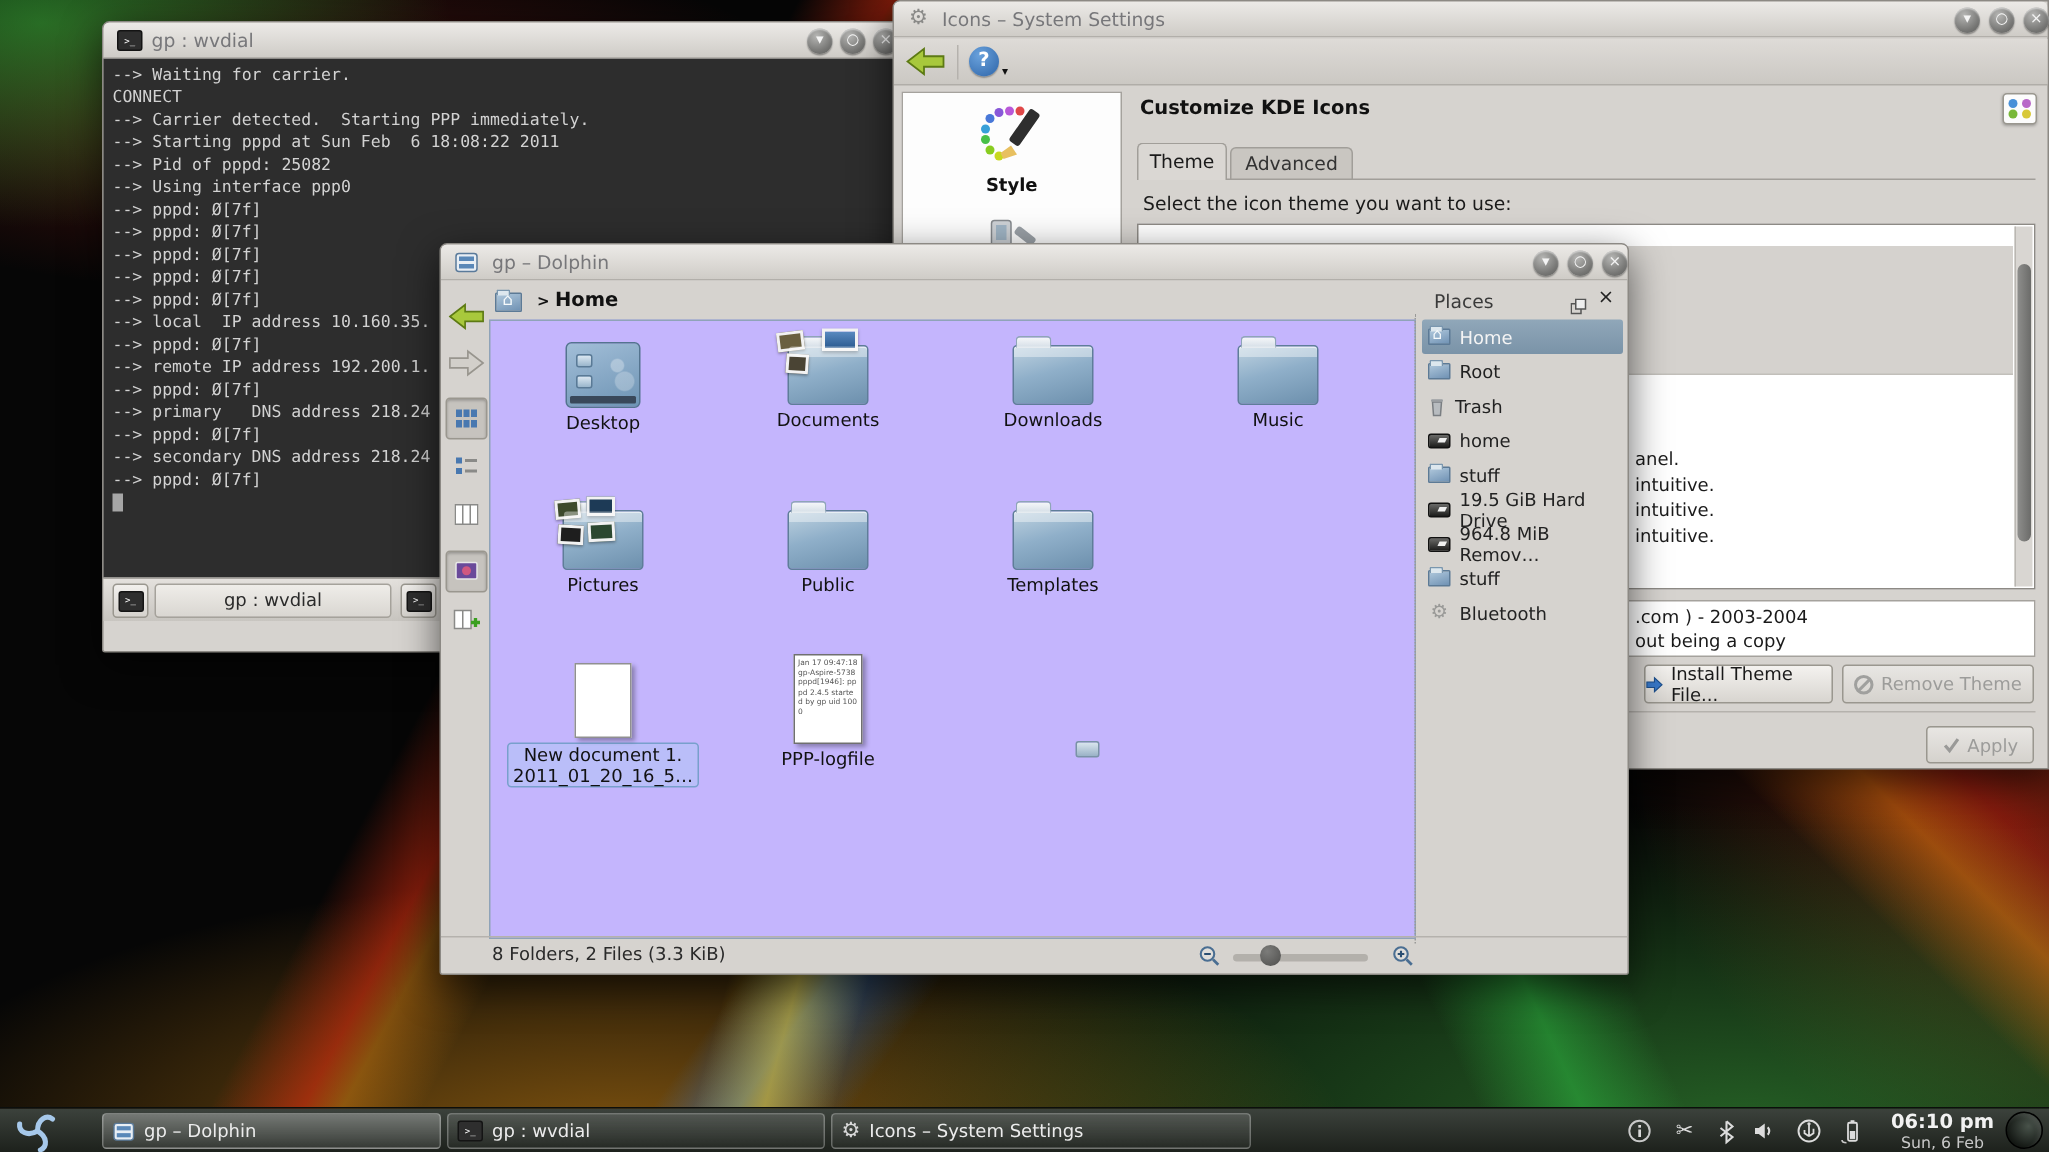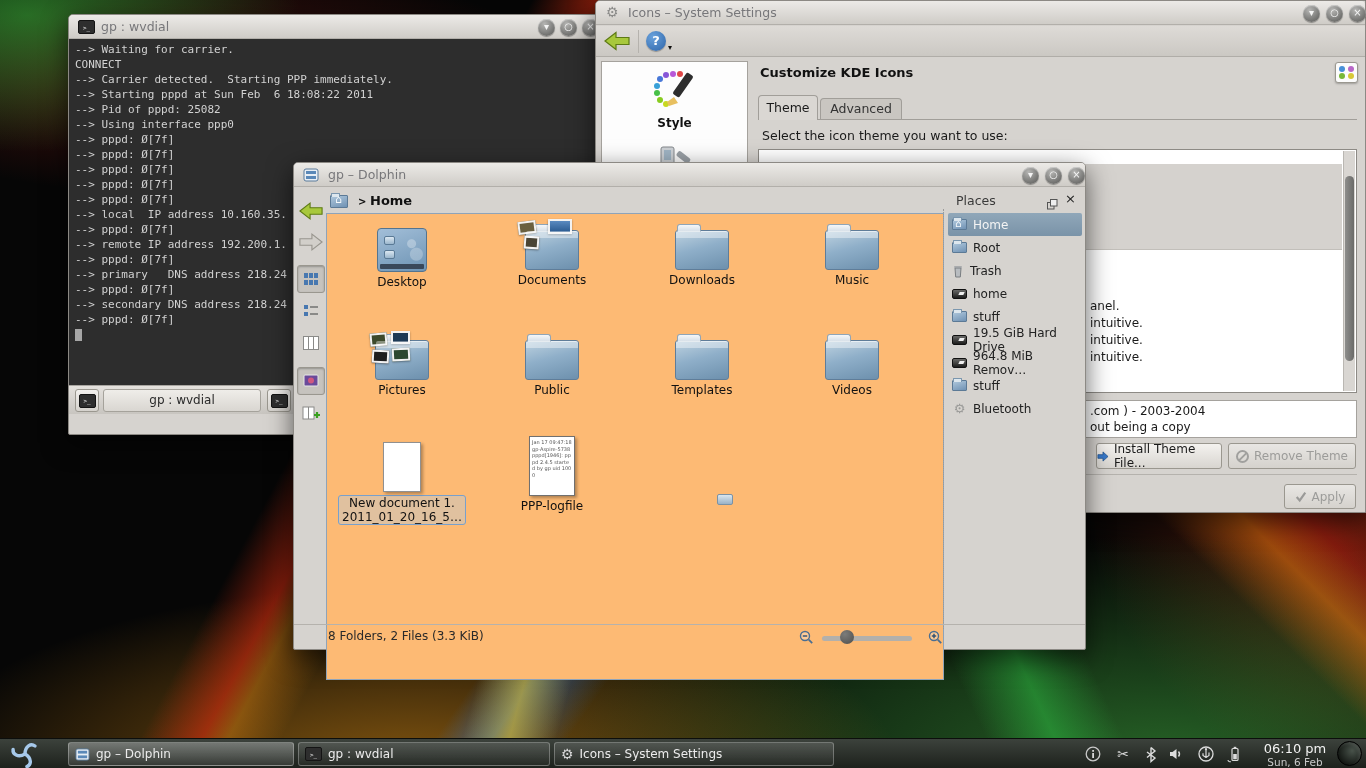--- a/index.html
+++ b/index.html
@@ -89,21 +89,21 @@
   .no-icon::after { content:""; position:absolute; left:-1px; top:4px; width:11px; height:2px; background:#a0a09e; transform:rotate(-45deg); }
 
   
   .dolphin { left:293px; top:162px; width:793px; height:488px; z-index:30; }
   .crumb-home { position:absolute; left:36px; top:30px; width:24px; height:20px; }
   .crumb-sep { position:absolute; left:64px; top:33px; font-size:10px; font-weight:bold; color:#111; }
   .crumb-label { position:absolute; left:76px; top:30px; font-size:13px; font-weight:bold; color:#111; }
   .toolcol { position:absolute; left:2px; top:34px; width:30px; }
   .tbtn { position:absolute; left:1px; width:28px; height:28px; display:flex; align-items:center; justify-content:center; border-radius:3px; }
   .tbtn.pressed { background:#c6c3be; border:1px solid #9a978f; box-shadow:inset 0 1px 2px rgba(0,0,0,.25); }
-  .dview { position:absolute; left:32px; top:50px; width:618px; height:467px; background:#fdba74; border:1px solid #8fa3b8; }
+  .dview { position:absolute; left:32px; top:50px; width:618px; height:413px; background:#c4b5fd; border:1px solid #8fa3b8; }
   .cell { position:absolute; width:130px; text-align:center; }
   .cell .label { font-size:12px; color:#111; margin-top:3px; line-height:14px; }
   .folder { position:relative; width:54px; height:40px; margin:10px auto 0; border-radius:3px;
             background:linear-gradient(165deg,#bed2e0 0%, #8fafc9 45%, #6d90ad 100%);
             border:1px solid #5f7d99; box-shadow:inset 0 1px 0 rgba(255,255,255,.55); }
   .folder::before { content:""; position:absolute; top:-7px; left:1px; width:22px; height:7px;
             background:linear-gradient(#f5f7f9,#d3dde6); border:1px solid #8fa5b8; border-bottom:none; border-radius:3px 3px 0 0; }
   .folder::after { content:""; position:absolute; top:0; left:0; right:0; height:7px;
             background:rgba(255,255,255,.4); border-radius:2px 2px 0 0; }
   .deskicon { position:relative; width:50px; height:44px; margin:8px auto 0; border-radius:4px;
@@ -152,21 +152,21 @@
              background:linear-gradient(#3c423c,#1d211c); border-top:1px solid #0c0e0c; }
   .task { position:absolute; top:3px; height:24px; border:1px solid rgba(255,255,255,.28); border-radius:3px;
           background:linear-gradient(rgba(255,255,255,.13),rgba(255,255,255,.03));
           display:flex; align-items:center; gap:6px; padding:0 6px; overflow:hidden; }
   .task.active { background:linear-gradient(rgba(255,255,255,.30),rgba(255,255,255,.10)); }
   .task .tlabel { font-size:12px; color:#ececec; white-space:nowrap; overflow:hidden; text-overflow:ellipsis; }
   .tray-ic { position:absolute; top:5px; width:20px; height:20px; display:flex; align-items:center; justify-content:center; }
   .scissors { color:#dcdcdc; font-size:14px; }
   .gear-task { color:#d8d8d8; font-size:14px; }
   .clock { position:absolute; left:1256px; top:2px; width:78px; text-align:center; }
-  .clock .t1 { font-size:13px; color:#f2f2f2; }
+  .clock .t1 { font-size:13px; color:#f2f2f2;font-weight:bold; }
   .clock .t2 { font-size:10.5px; color:#c9c9c9; }
   .cashew { position:absolute; left:1337px; top:2px; width:25px; height:25px; border-radius:50%;
             background:radial-gradient(circle at 62% 38%, #48524a, #141814 72%); border:1px solid #000;
             box-shadow:inset -2px 2px 3px rgba(255,255,255,.12); }
 </style>
 </head>
 <body>
 
 <div class="desktop">
 
@@ -408,24 +408,20 @@
           <span class="photo" style="left:15px;top:-10px;width:19px;height:13px;background:#1d3a56"></span>
           <span class="photo" style="left:-4px;top:9px;width:17px;height:13px;background:#1e1e1e;transform:rotate(3deg)"></span>
           <span class="photo" style="left:16px;top:7px;width:18px;height:13px;background:#2c4830;transform:rotate(-3deg)"></span>
         </div>
         <div class="label">Pictures</div>
       </div>
       <div class="cell" style="left:310px;top:116px">
         <div class="folder"></div>
         <div class="label">Templates</div>
       </div>
-      <div class="cell" style="left:460px;top:116px">
-        <div class="folder"></div>
-        <div class="label">Videos</div>
-      </div>
 
       <div class="cell" style="left:10px;top:220px">
         <div class="page newdoc"></div>
         <div class="label"><span class="sel-label"><span>New document 1.</span><br><span>2011_01_20_16_5…</span></span></div>
       </div>
       <div class="cell" style="left:160px;top:220px">
         <div class="page ppp">
             <div class="ptext">Jan 17 09:47:18 gp-Aspire-5738 pppd[1946]: pppd 2.4.5 started by gp uid 1000</div>
           </div>
         <div class="label">PPP-logfile</div>

